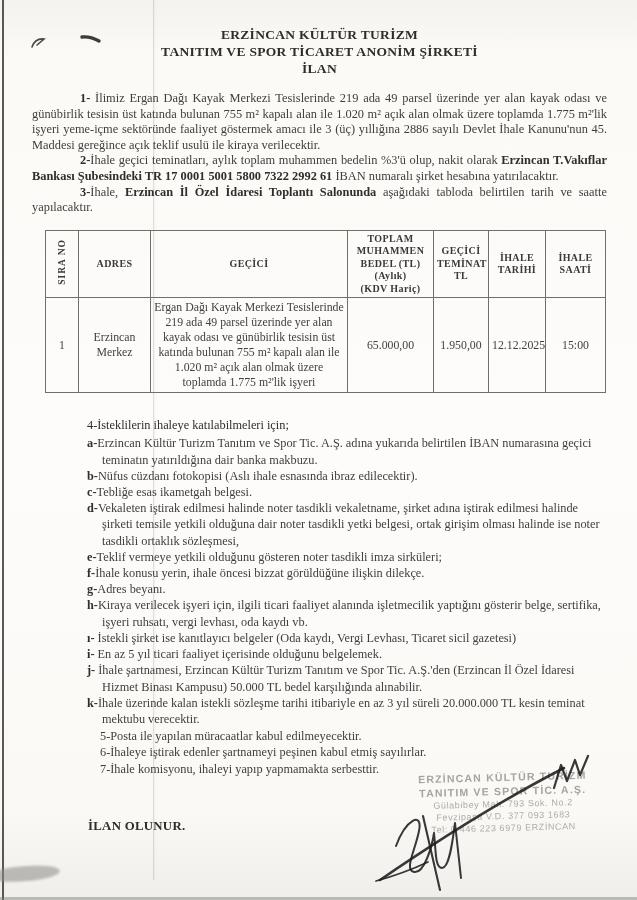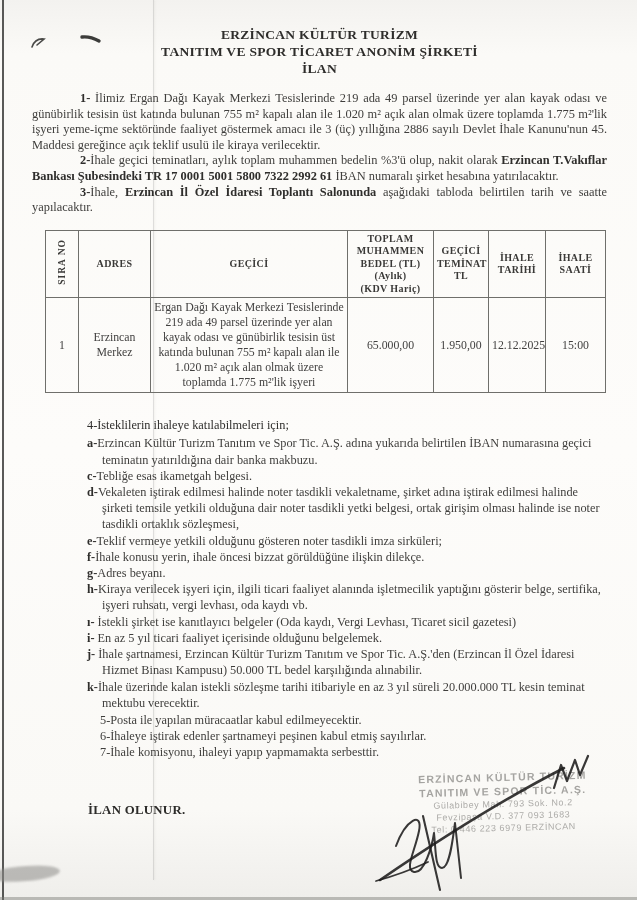--- a/index.html
+++ b/index.html
@@ -112,20 +112,21 @@
         <td>12.12.2025</td>
         <td>15:00</td>
       </tr>
     </tbody>
       </table>
 
     <div class="sec4">
       <div class="sec4-heading">4-İsteklilerin ihaleye katılabilmeleri için;</div>
 
       <div class="req-item"><b>a-</b><span>Erzincan Kültür Turizm Tanıtım ve Spor Tic. A.Ş. adına yukarıda belirtilen İBAN numarasına geçici teminatın yatırıldığına dair banka makbuzu.</span></div>
+      <div class="req-item"><b>b-</b><span>Nüfus cüzdanı fotokopisi (Aslı ihale esnasında ibraz edilecektir).</span></div>
       <div class="req-item"><b>c-</b><span>Tebliğe esas ikametgah belgesi.</span></div>
       <div class="req-item"><b>d-</b><span>Vekaleten iştirak edilmesi halinde noter tasdikli vekaletname, şirket adına iştirak edilmesi halinde şirketi temsile yetkili olduğuna dair noter tasdikli yetki belgesi, ortak girişim olması halinde ise noter tasdikli ortaklık sözleşmesi,</span></div>
       <div class="req-item"><b>e-</b><span>Teklif vermeye yetkili olduğunu gösteren noter tasdikli imza sirküleri;</span></div>
       <div class="req-item"><b>f-</b><span>İhale konusu yerin, ihale öncesi bizzat görüldüğüne ilişkin dilekçe.</span></div>
       <div class="req-item"><b>g-</b><span>Adres beyanı.</span></div>
       <div class="req-item"><b>h-</b><span>Kiraya verilecek işyeri için, ilgili ticari faaliyet alanında işletmecilik yaptığını gösterir belge, sertifika, işyeri ruhsatı, vergi levhası, oda kaydı vb.</span></div>
       <div class="req-item"><b>ı-</b><span> İstekli şirket ise kanıtlayıcı belgeler (Oda kaydı, Vergi Levhası, Ticaret sicil gazetesi)</span></div>
       <div class="req-item"><b>i-</b><span> En az 5 yıl ticari faaliyet içerisinde olduğunu belgelemek.</span></div>
       <div class="req-item"><b>j-</b><span> İhale şartnamesi, Erzincan Kültür Turizm Tanıtım ve Spor Tic. A.Ş.'den (Erzincan İl Özel İdaresi Hizmet Binası Kampusu) 50.000 TL bedel karşılığında alınabilir.</span></div>
       <div class="req-item"><b>k-</b><span>İhale üzerinde kalan istekli sözleşme tarihi itibariyle en az 3 yıl süreli 20.000.000 TL kesin teminat mektubu verecektir.</span></div>

